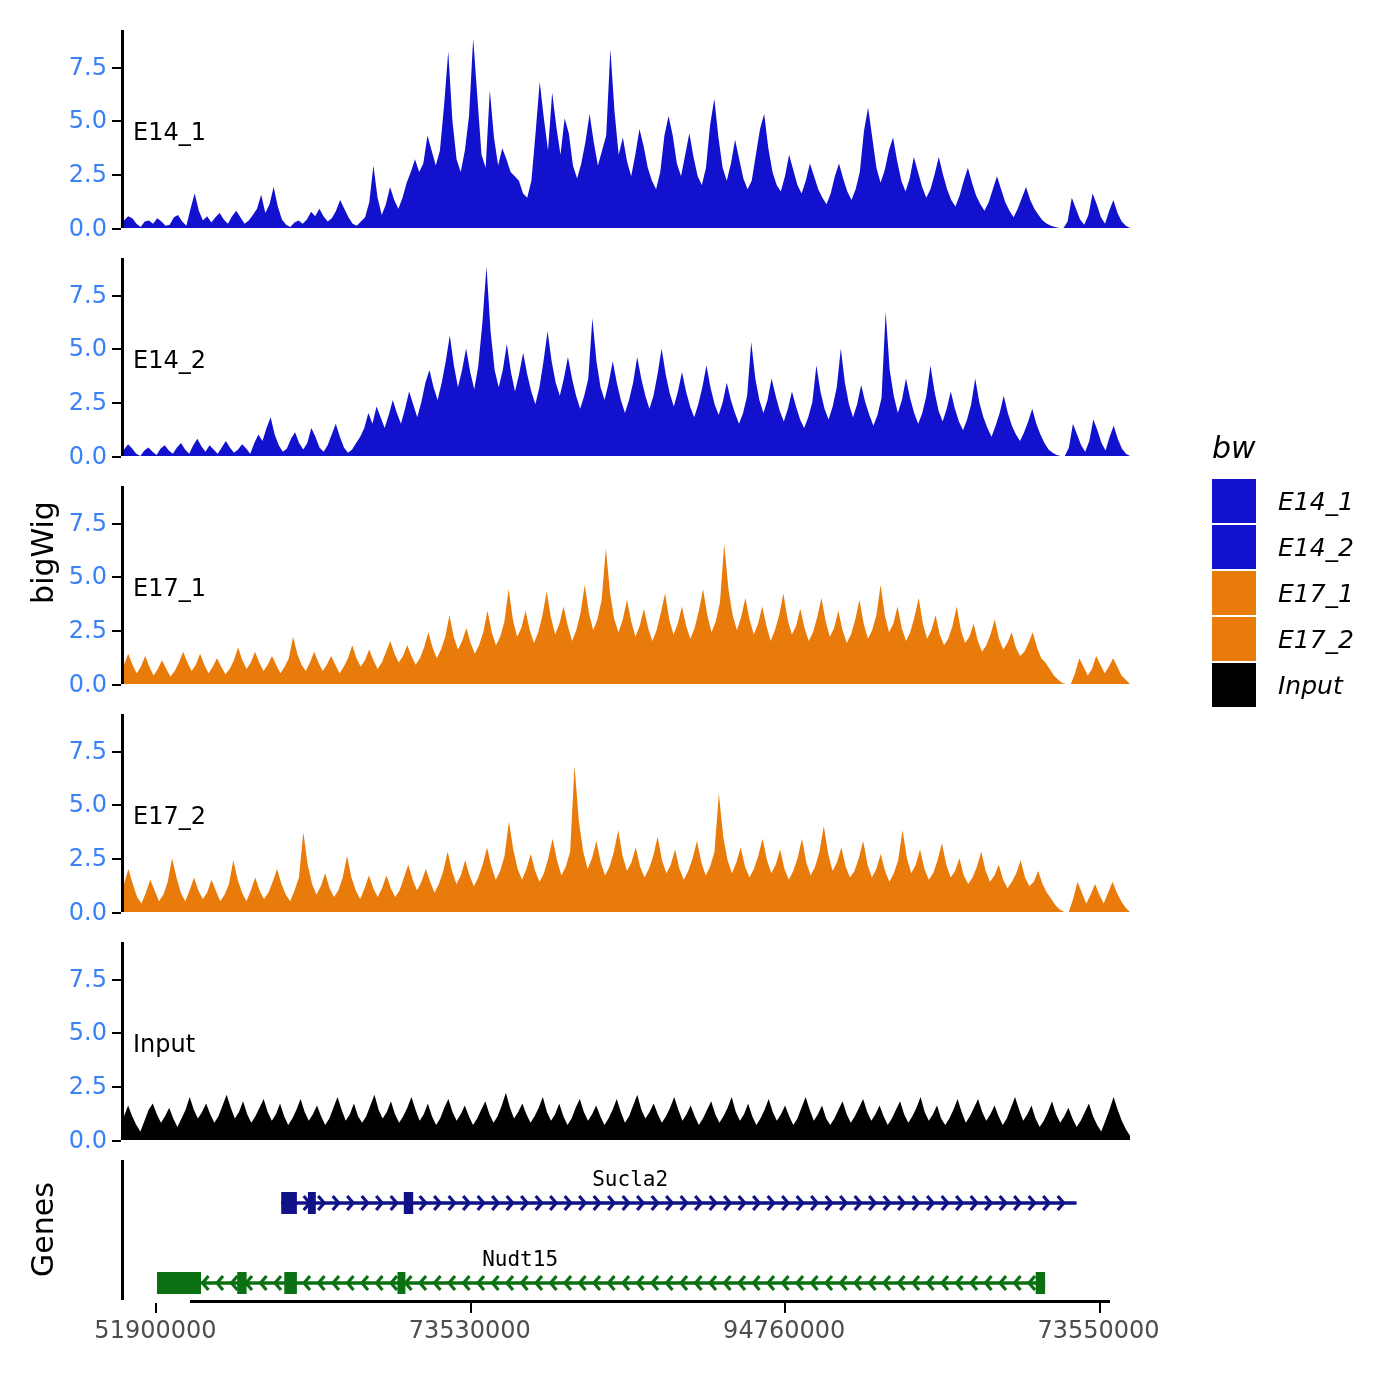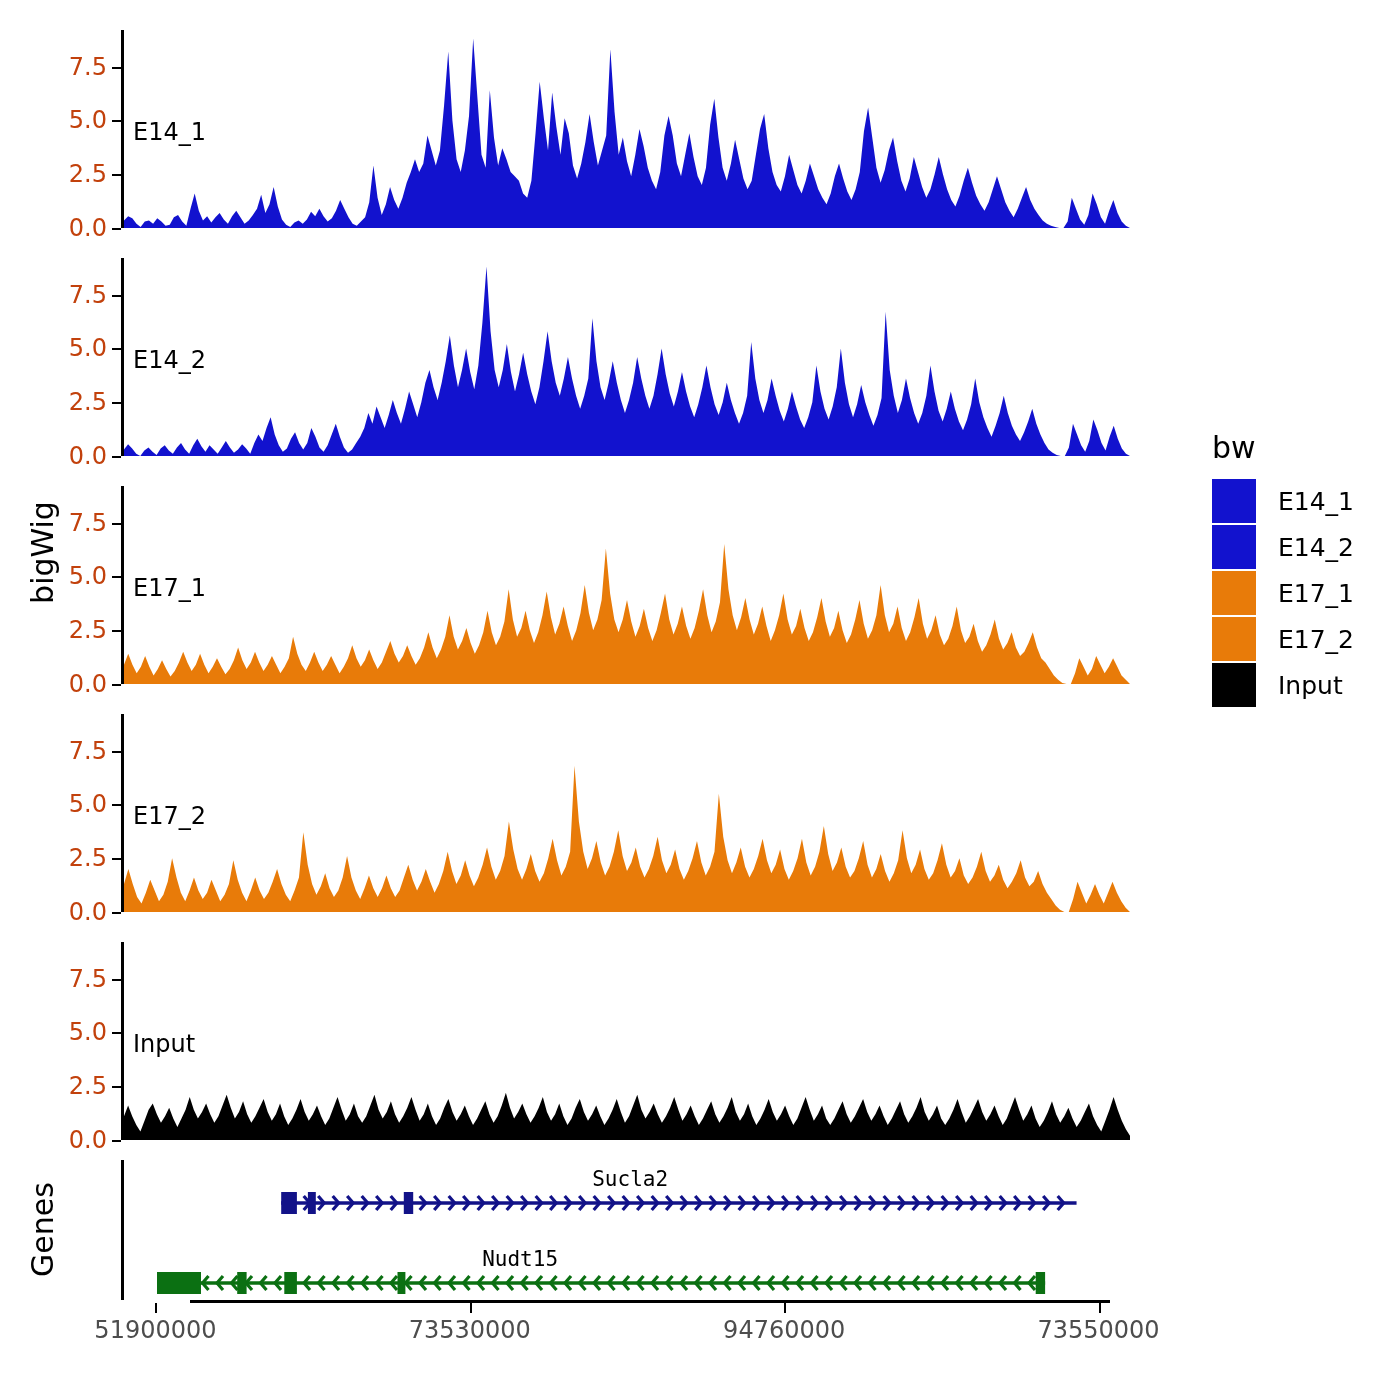--- a/index.html
+++ b/index.html
@@ -10,21 +10,21 @@
   
   .ylab{position:absolute;transform-origin:50% 50%;transform:rotate(-90deg);
         font-size:30px;color:#000;white-space:nowrap;text-align:center;}
   .xlab{position:absolute;font-size:30px;color:#000;text-align:center;
         left:0;width:1180px;}
 
   
   .panel{position:absolute;}
   .axisline{position:absolute;background:#000;width:3px;}
   .tick{position:absolute;background:#000;width:9px;height:2px;left:-9px;}
-  .ticklab{position:absolute;font-size:24px;color:#c2410c;text-align:right;
+  .ticklab{position:absolute;font-size:24px;color:#3b82f6;text-align:right;
            width:90px;left:-104px;transform:translateY(-50%);}
   .strip{position:absolute;font-size:24px;color:#000;white-space:nowrap;}
   .plotarea{position:absolute;overflow:hidden;}
   .plotarea svg{display:block;}
 
   
   .legend{position:absolute;}
   .legend-title{font-size:30px;color:#000;margin-bottom:14px;}
   .legend-row{display:flex;align-items:center;height:44px;margin-bottom:2px;}
   .legend-key{width:44px;height:44px;flex:0 0 44px;}
@@ -283,21 +283,21 @@
       <div class="xtick" style="left: 155.438px; top: 1303px;"></div>
       <div class="xticklab" style="left: 155.438px; top: 1316px;">51900000</div>
       <div class="xtick" style="left: 469.812px; top: 1303px;"></div>
       <div class="xticklab" style="left: 469.812px; top: 1316px;">73530000</div>
       <div class="xtick" style="left: 784.188px; top: 1303px;"></div>
       <div class="xticklab" style="left: 784.188px; top: 1316px;">94760000</div>
       <div class="xtick" style="left: 1098.56px; top: 1303px;"></div>
       <div class="xticklab" style="left: 1098.56px; top: 1316px;">73550000</div>
     </div>
 
-  <div class="legend" style="left:1212px;top:430px;">
+  <div class="legend" style="left:1212px;top:430px;font-style:italic;">
     <div class="legend-title">bw</div>
     <div id="legend-items">
         <div class="legend-row">
           <div class="legend-key" style="background: rgb(18, 18, 206);"></div>
           <div class="legend-text">E14_1</div>
         </div>
         <div class="legend-row">
           <div class="legend-key" style="background: rgb(18, 18, 206);"></div>
           <div class="legend-text">E14_2</div>
         </div>

